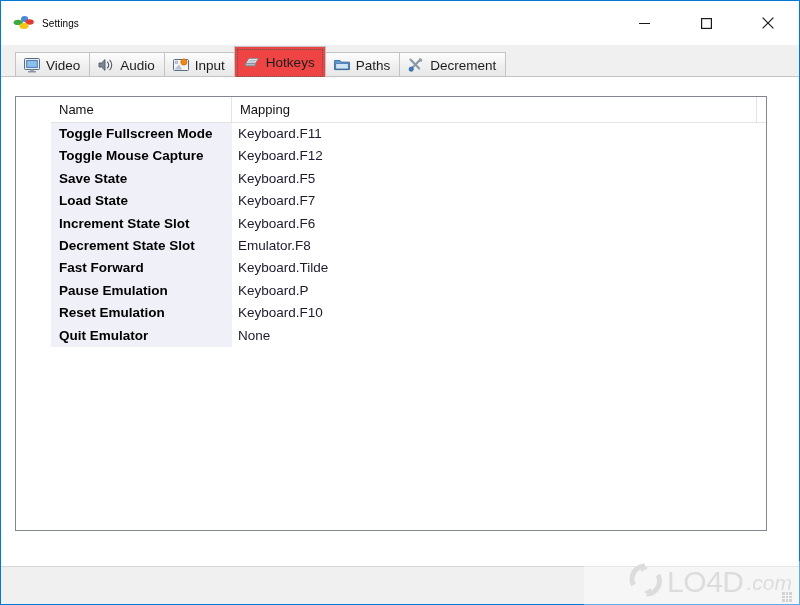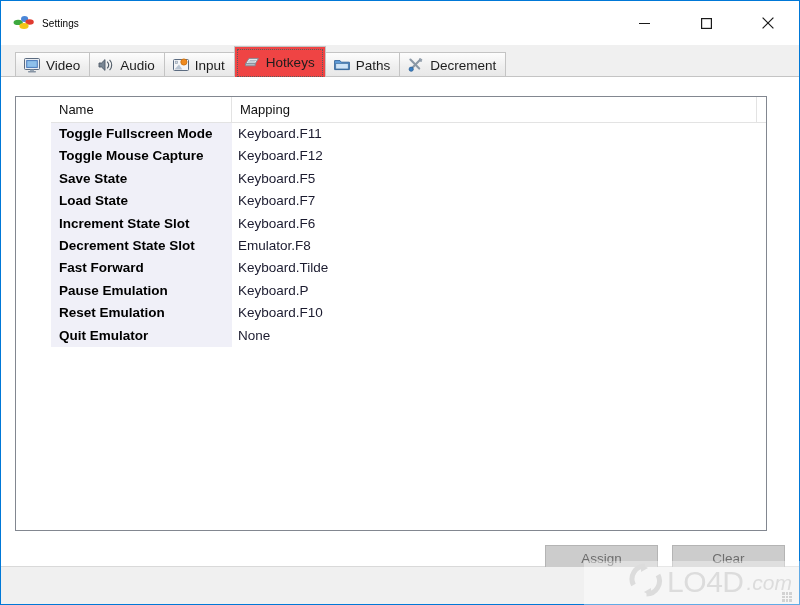--- a/index.html
+++ b/index.html
@@ -433,24 +433,20 @@
             <div class="cell-name">Reset Emulation</div>
             <div class="cell-map">Keyboard.F10</div>
           </div>
           <div class="lv-row">
             <div class="cell-name">Quit Emulator</div>
             <div class="cell-map">None</div>
           </div>
         </div>
     </div>
 
-    <div class="btn-row">
-      <button class="btn" disabled="">Assign</button>
-      <button class="btn" disabled="">Clear</button>
-    </div>
   </div>
 
   <div class="footer-sep"></div>
 
   <div class="footer"></div>
 
 </div>
 
 <div class="wm-backdrop"></div>
 <div class="watermark">

